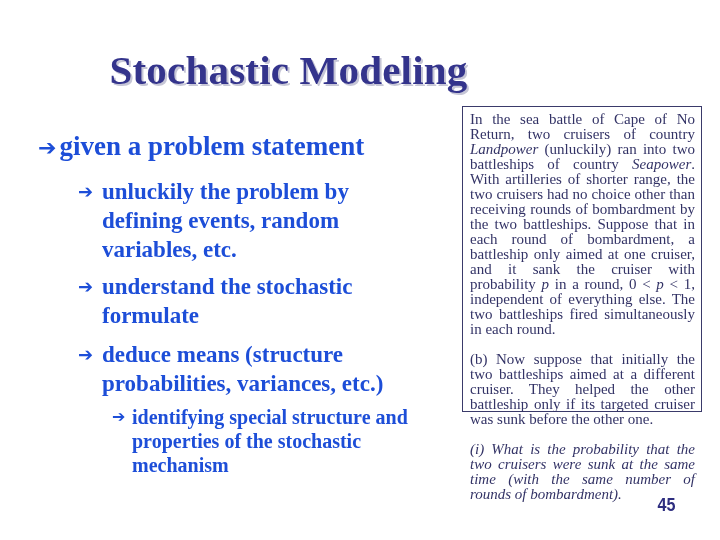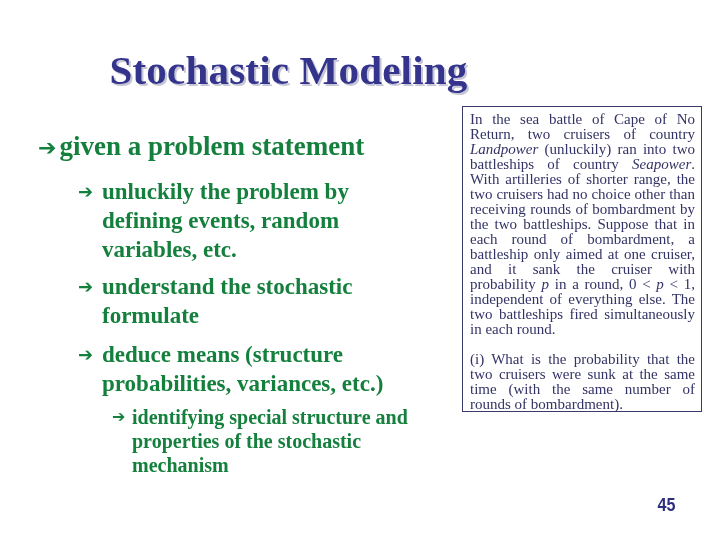--- a/index.html
+++ b/index.html
@@ -7,39 +7,39 @@
       width: 720px; height: 540px; background: #ffffff; position: relative; overflow: hidden;
       font-family: "Liberation Serif", "DejaVu Serif", serif; color: #2e2e80;
     }
     .title {
       position: absolute; left: 0; top: 46px; width: 577px; text-align: center;
       font-size: 41px; font-weight: bold; color: #34348c;
       text-shadow: 2px 2px 0 #c6c6d6;
       letter-spacing: 0.2px;
     }
     .title span { display: inline-block; transform: translateX(0px); }
-    .bullet { position: absolute; font-weight: bold; color: #15803d; }
+    .bullet { position: absolute; font-weight: bold; color: #1d4ed8; }
     .arrow { display: inline-block; font-family: "DejaVu Sans", sans-serif; font-weight: bold; }
     .lvl1 { left: 38px; top: 130px; font-size: 27px; line-height: 32px; }
     .lvl1 .arrow { font-size: 22px; margin-right: 3px; }
     .lvl2 { left: 78px; font-size: 23px; line-height: 29px; width: 350px; }
     .lvl2 .arrow { font-size: 18px; margin-right: 5px; position: absolute; left: 0; top: 0; }
     .lvl2 .txt { display: block; padding-left: 24px; }
     .lvl3 { left: 112px; top: 405px; font-size: 20px; line-height: 24px; width: 330px; }
     .lvl3 .arrow { font-size: 16px; position: absolute; left: 0; top: 0; }
     .lvl3 .txt { display: block; padding-left: 20px; }
     .box {
       position: absolute; left: 462px; top: 106px; width: 240px; height: 306px;
       border: 1.5px solid #3a3a6a; box-sizing: border-box;
       padding: 5px 6px 4px 7px;
       font-family: "Liberation Serif", serif; font-size: 15px; line-height: 15px;
       color: #333366; text-align: justify;
     }
     .box p { margin: 0 0 15px 0; }
-    .box p:last-child { margin-bottom: 0; }
+    .box p:last-child { margin-bottom: 0; font-style: italic; }
     .box i { font-style: italic; }
     .page-num {
       position: absolute; left: 656px; top: 494px; font-size: 19px; font-weight: bold;
       font-family: "Liberation Sans", sans-serif; color: #2e2e80; transform: scaleX(0.85);
     }
   </style>
 </head>
 <body>
 
 <div class="title"><span>Stochastic Modeling</span></div>
@@ -63,16 +63,17 @@
   <span class="txt">deduce means (structure probabilities, variances, etc.)</span>
 </div>
 
 <div class="bullet lvl3">
   <span class="arrow">➔</span>
   <span class="txt">identifying special structure and properties of the stochastic mechanism</span>
 </div>
 
 <div class="box">
   <p><span>In the sea battle of Cape of No Return, two cruisers of country </span><i>Landpower</i><span> (unluckily) ran into two battleships of country </span><i>Seapower</i><span>.  With artilleries of shorter range, the two cruisers had no choice other than receiving rounds of bombardment by the two battleships. Suppose that in each round of bombardment, a battleship only aimed at one cruiser, and it sank the cruiser with probability </span><i>p</i><span> in a round, 0 &lt; </span><i>p</i><span> &lt; 1, independent of everything else.  The two battleships fired simultaneously in each round.</span></p>
+  <p>(b) Now suppose that initially the two battleships aimed at a different cruiser.  They helped the other battleship only if its targeted cruiser was sunk before the other one.</p>
   <p>(i) What is the probability that the two cruisers were sunk at the same time (with the same number of rounds of bombardment).</p>
 </div>
 
 <div class="page-num">45</div>
 
 </body></html>

